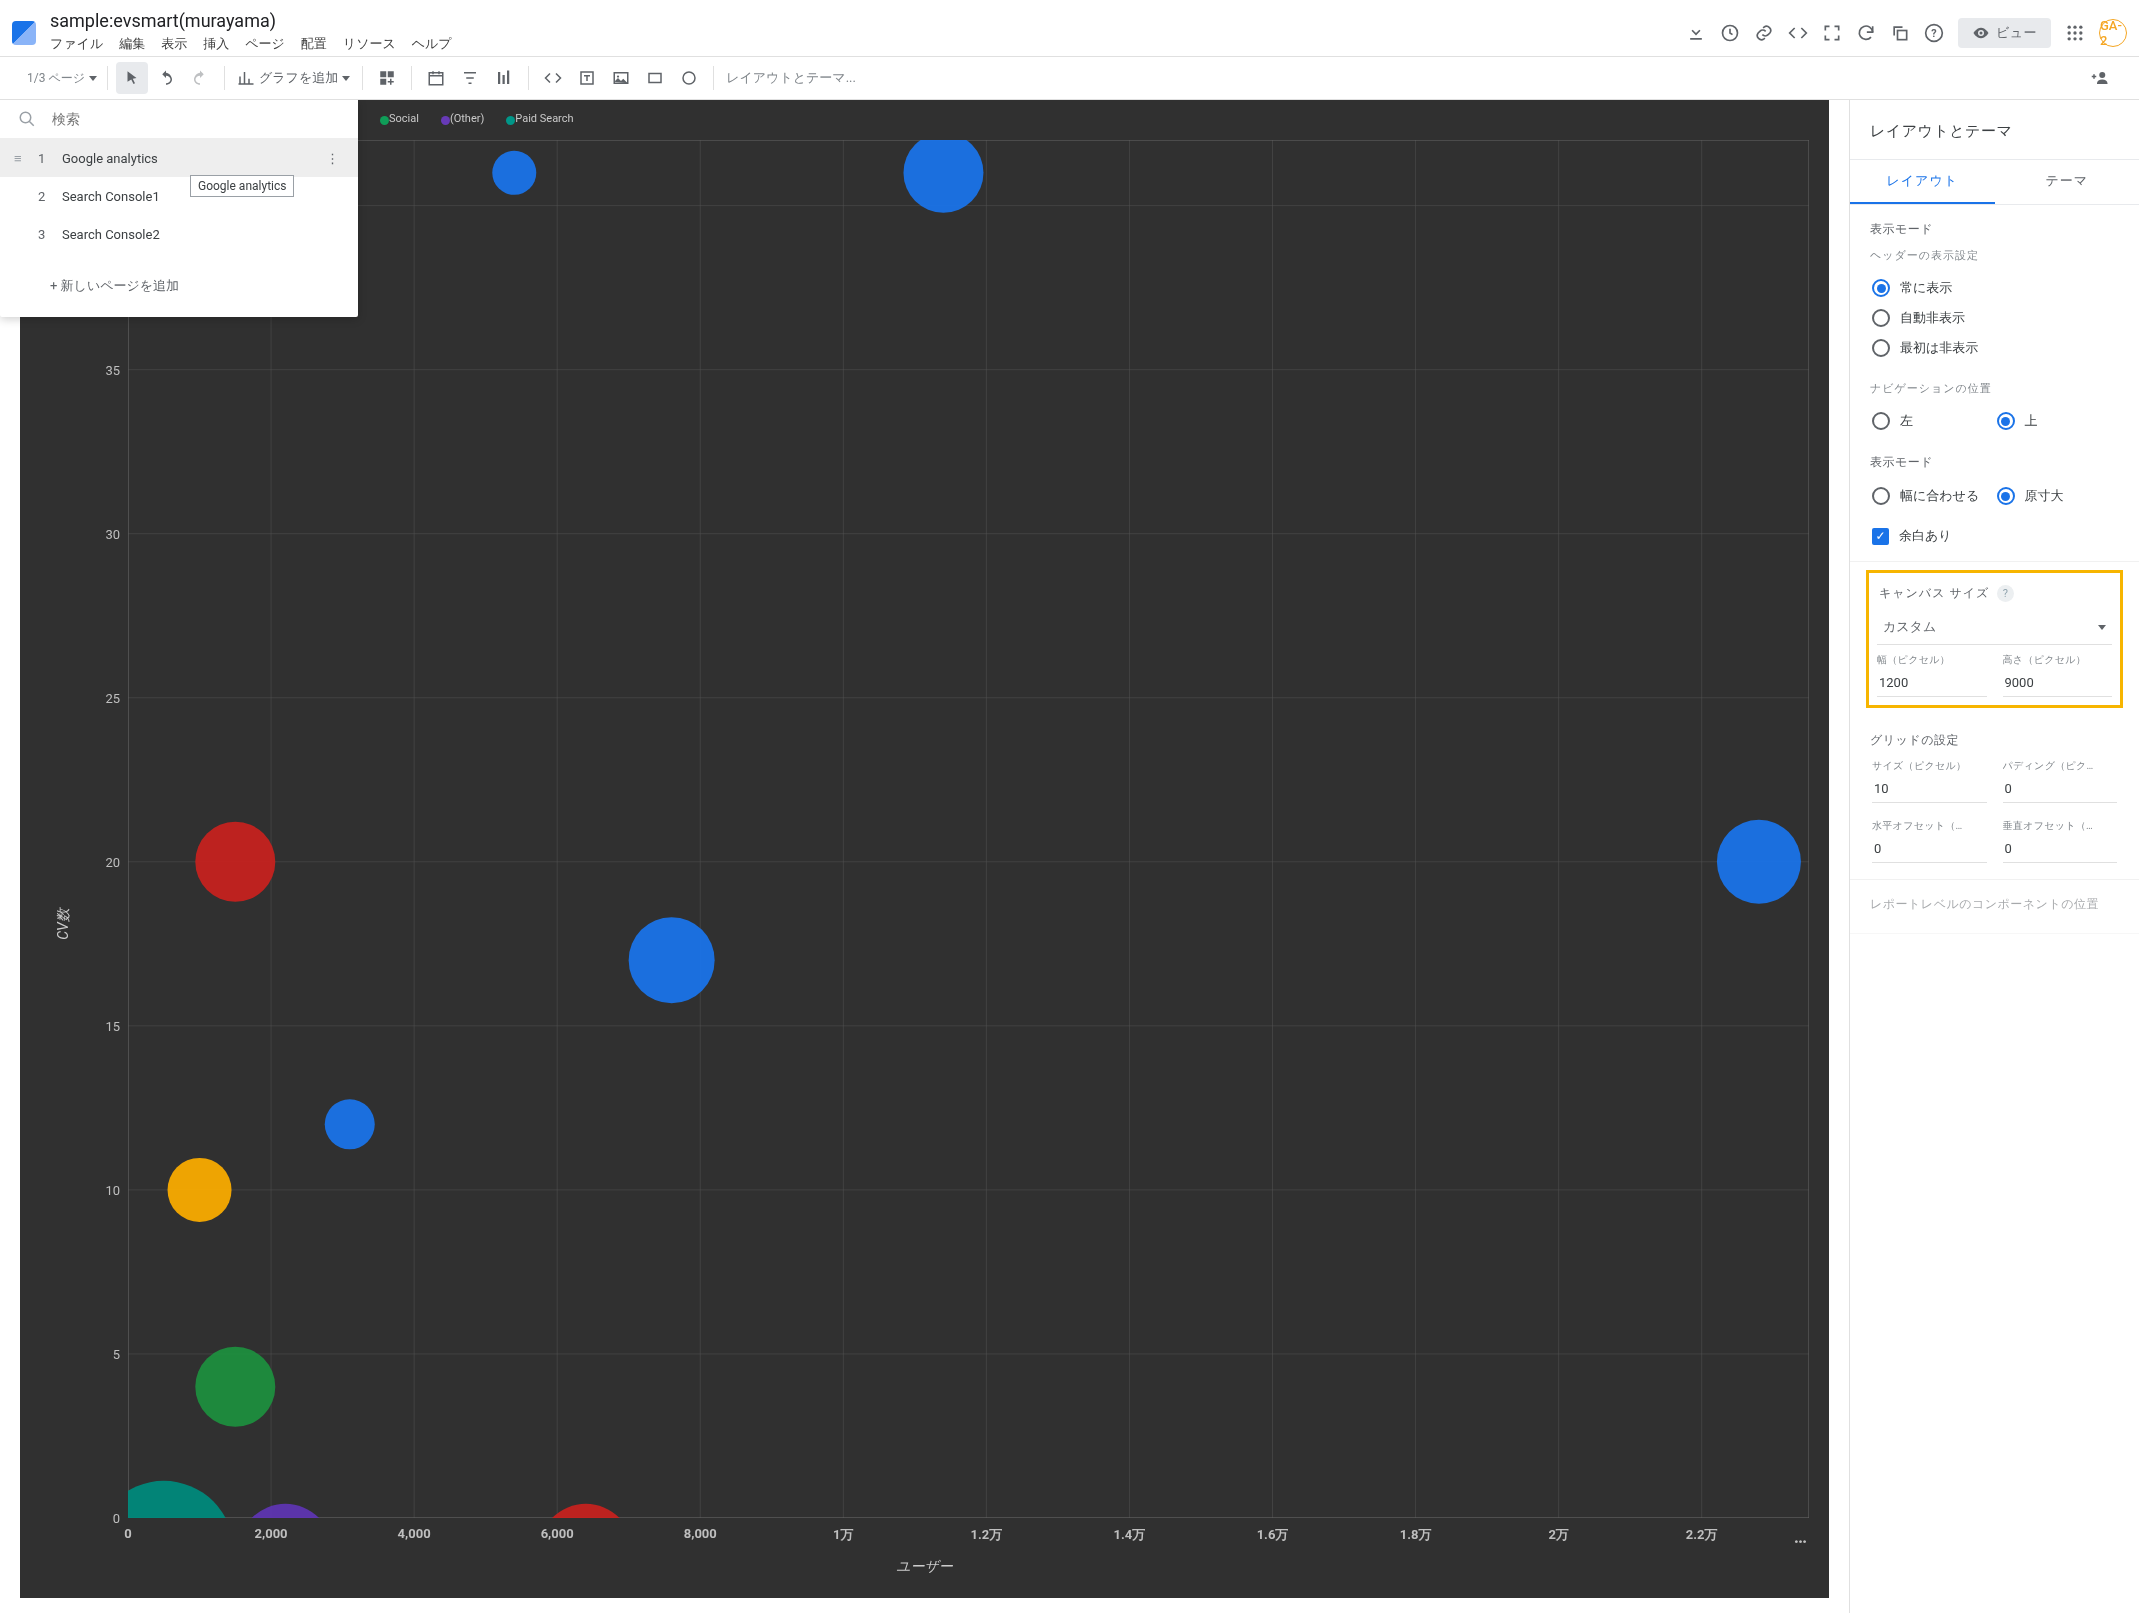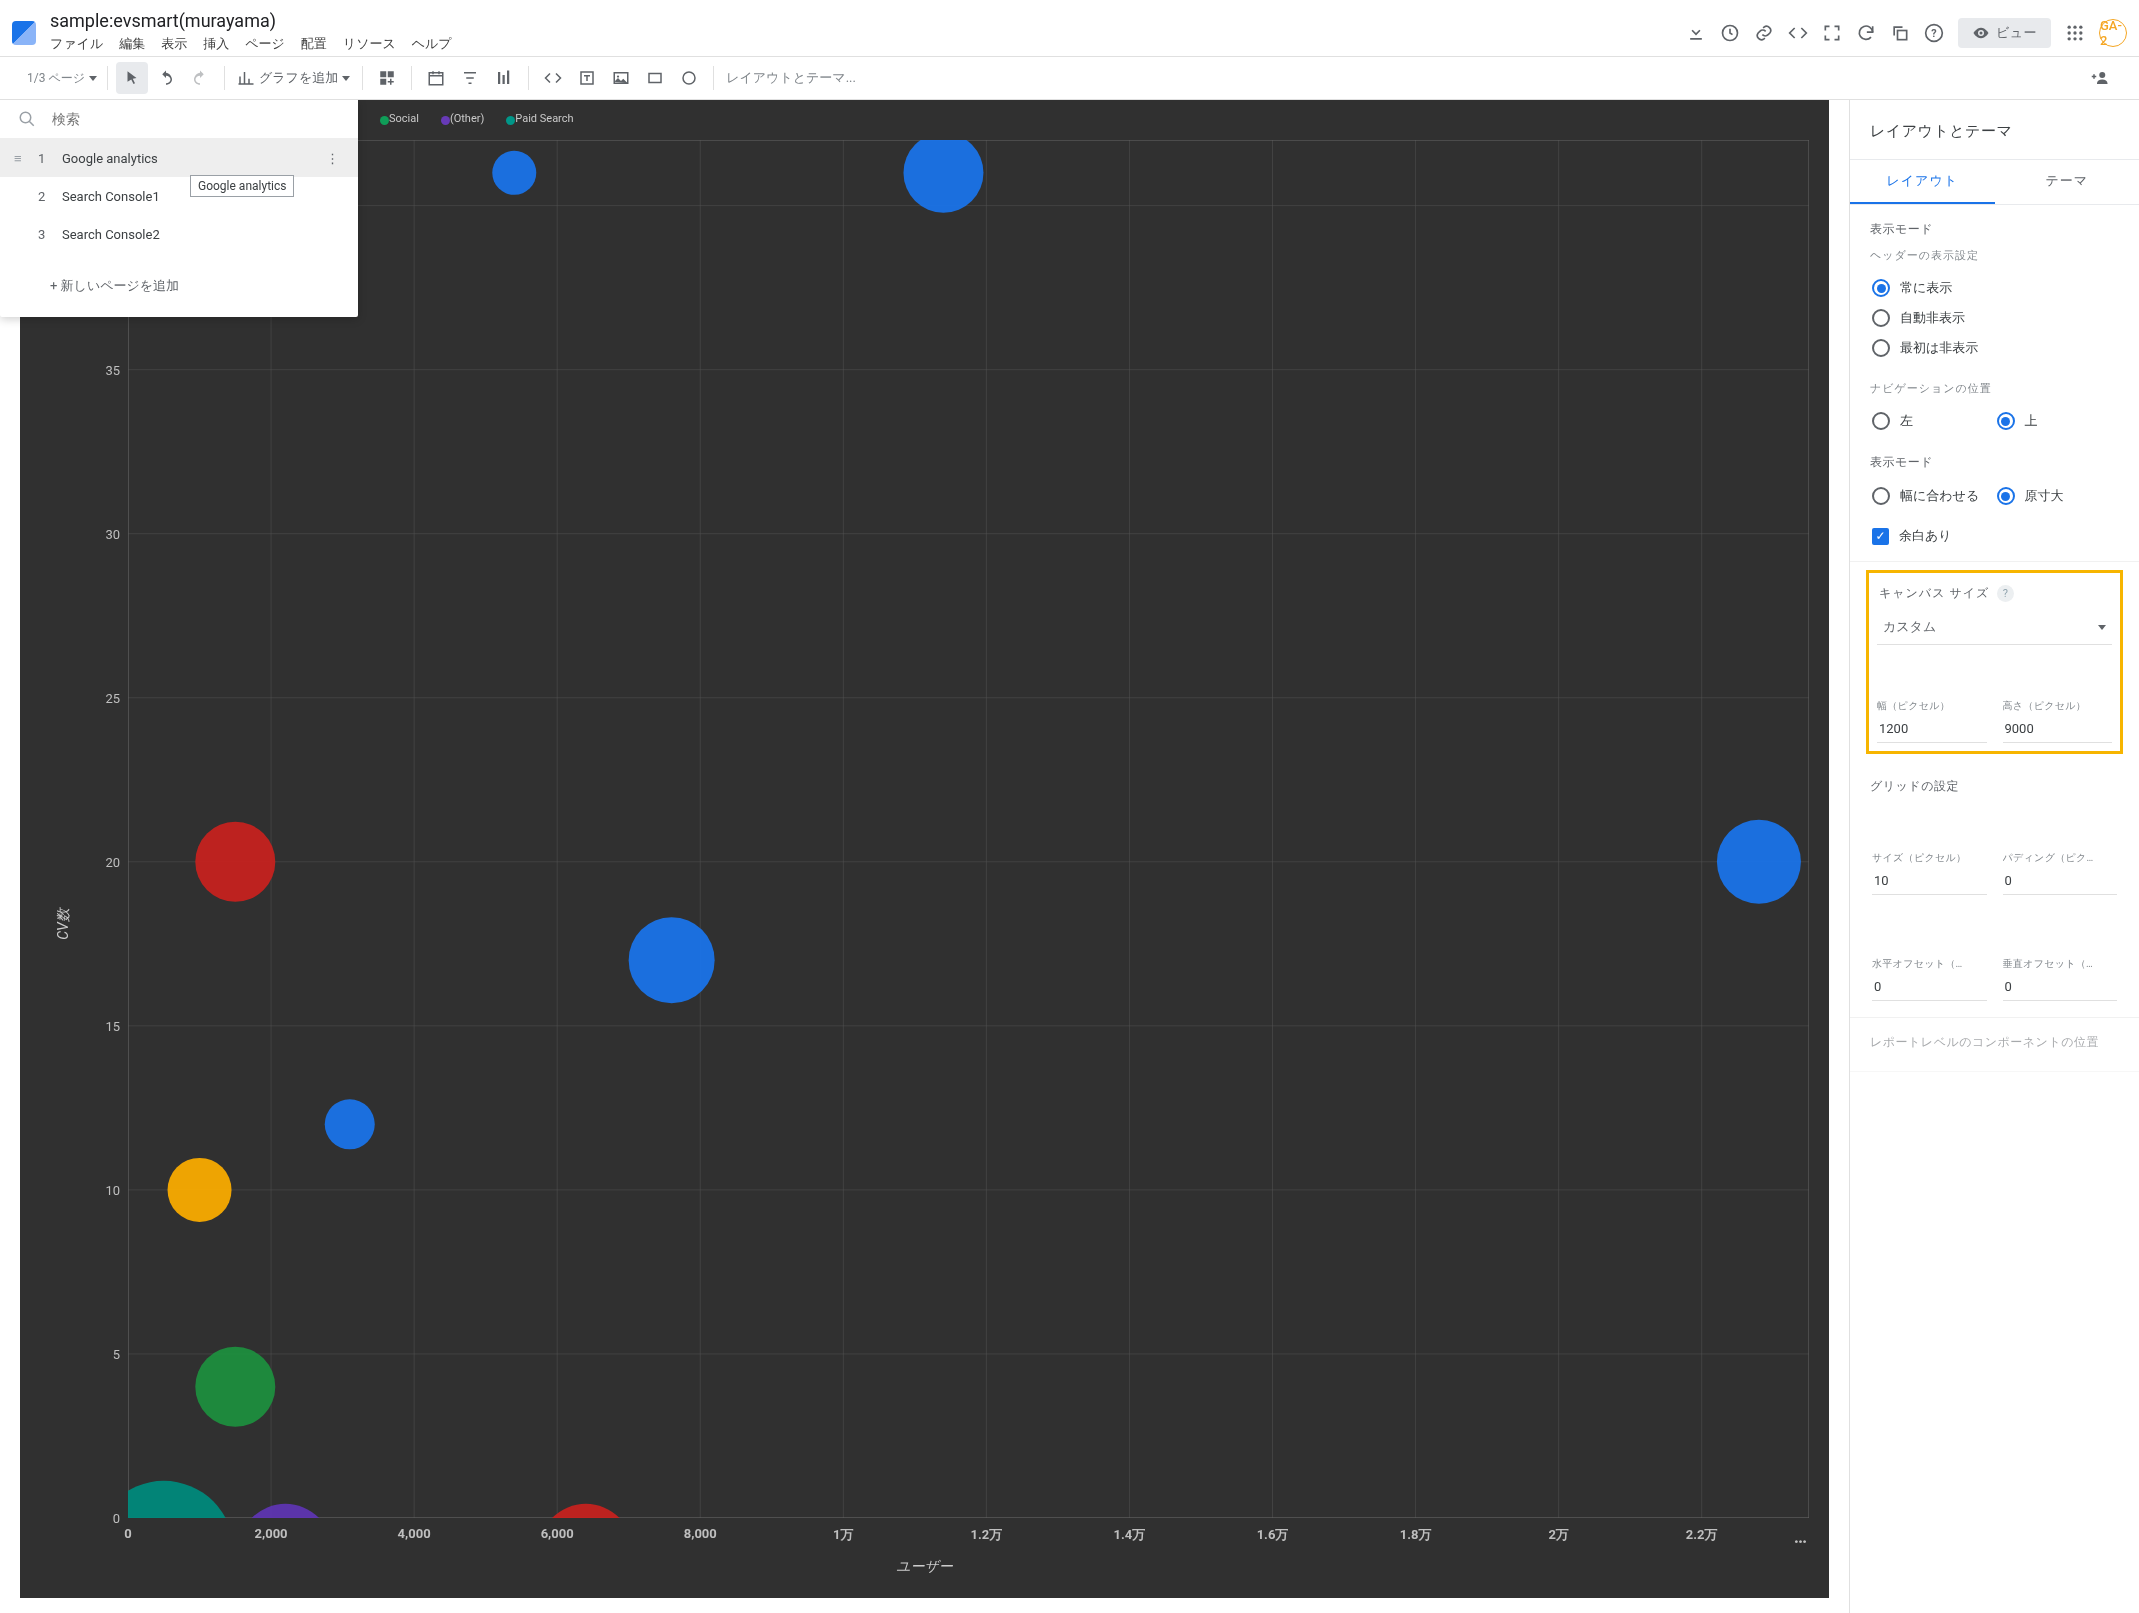--- a/index.html
+++ b/index.html
@@ -75,21 +75,21 @@
 .radio.on::after { content: ''; width: 9px; height: 9px; background: #1a73e8; border-radius: 50%; }
 .radio-cols { display: flex; gap: 0; }
 .radio-cols > div { flex: 1; }
 .check-row { display: flex; align-items: center; gap: 10px; padding: 6px 2px; font-size: 13px; }
 .check { width: 17px; height: 17px; background: #1a73e8; border-radius: 2px; display: inline-flex; align-items: center; justify-content: center; color: #fff; font-size: 12px; }
 .highlight-box { margin: 8px 16px; padding: 12px 6px 2px; border: 3px solid #f7b500; }
 .canvas-sz-hdr { display: flex; align-items: center; gap: 8px; font-size: 12px; color: #5f6368; letter-spacing: 1px; padding: 0 4px 10px; }
 .help-badge { width: 17px; height: 17px; border-radius: 50%; background: #eceff1; color: #90a4ae; font-size: 11px; display: inline-flex; align-items: center; justify-content: center; }
 .select-row { display: flex; align-items: center; justify-content: space-between; padding: 6px 6px 8px; border-bottom: 1px solid #e0e0e0; margin: 0 2px 8px; font-size: 13px; color: #5f6368; }
 .field-pair { display: flex; gap: 16px; padding: 0 2px 6px; }
-.field { flex: 1; margin-top: 46px; }
+.field { flex: 1; }
 .field-lbl { font-size: 10px; color: #80868b; letter-spacing: 0.3px; white-space: nowrap; overflow: hidden; text-overflow: ellipsis; margin-bottom: 4px; }
 .field-val { border-bottom: 1px solid #e0e0e0; padding: 4px 2px 6px; font-size: 13px; }
 svg.icon-s { width: 18px; height: 18px; }
 .caret { width: 0; height: 0; border-left: 4px solid transparent; border-right: 4px solid transparent; border-top: 5px solid #5f6368; display: inline-block; }
 </style>
 </head>
 <body>
 
 <div class="app">
 

